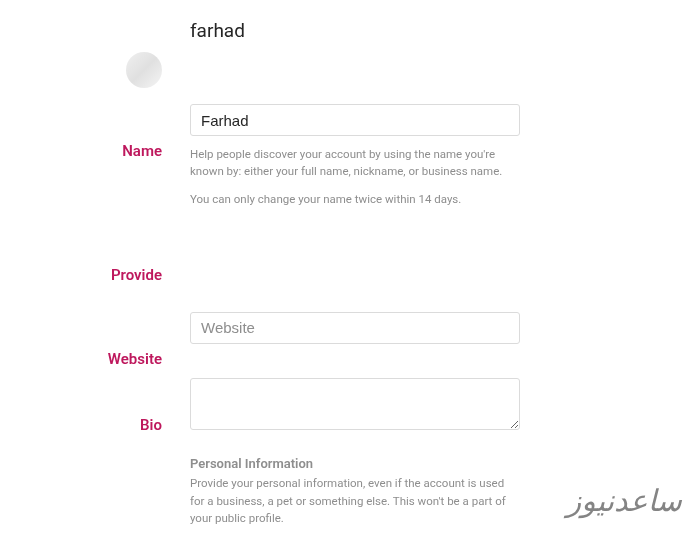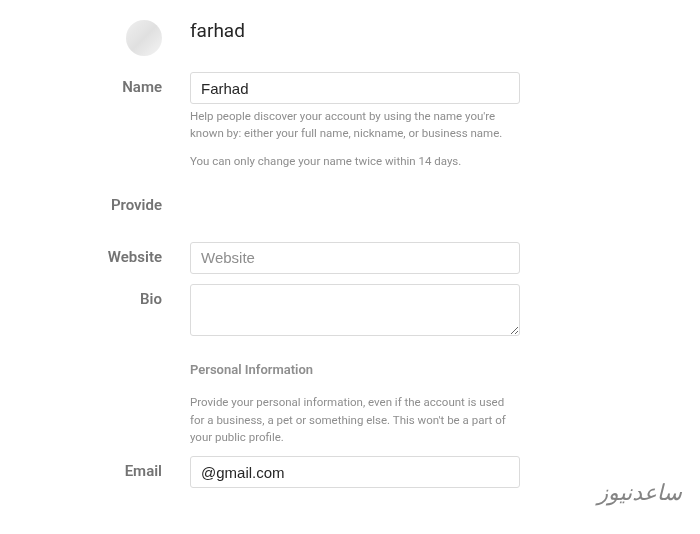--- a/index.html
+++ b/index.html
@@ -23,22 +23,23 @@
       align-items: flex-start;
       margin-bottom: 10px;
     }
     .label-col {
       width: 160px;
       text-align: right;
       padding-right: 28px;
       padding-top: 6px;
       font-size: 15px;
       font-weight: 600;
-      color: #737373;
+      color: #be185d;
       flex-shrink: 0;
+      margin-top: 32px;
     }
     .field-col {
       width: 330px;
       flex-shrink: 0;
     }
     .avatar {
       width: 36px;
       height: 36px;
       border-radius: 50%;
       background: linear-gradient(135deg, #f0f0f0, #e0e0e0, #f5f5f5);
@@ -85,40 +86,40 @@
       color: #262626;
       background: #fff;
       height: 52px;
       resize: vertical;
       font-family: inherit;
     }
     .help-text {
       font-size: 11.5px;
       color: #8e8e8e;
       line-height: 1.5;
-      margin-top: 4px;
+      margin-top: 10px;
     }
     .help-text p {
       margin-bottom: 10px;
     }
     .learn-more {
       color: #0095f6;
       cursor: pointer;
     }
     .section-heading {
       font-size: 13px;
       font-weight: 600;
       color: #8e8e8e;
-      margin-bottom: 15px;
+      margin-bottom: 2px;
     }
     .watermark {
       position: absolute;
-      bottom: 28px;
+      bottom: 16px;
       right: 18px;
-      font-size: 22px;
+      font-size: 30px;
       color: #666;
       font-style: italic;
       font-family: "Tahoma", serif;
       opacity: 0.8;
       letter-spacing: -1px;
       direction: rtl;
     }
     .spacer-sm { height: 6px; }
     .spacer-md { height: 18px; }
   </style>

